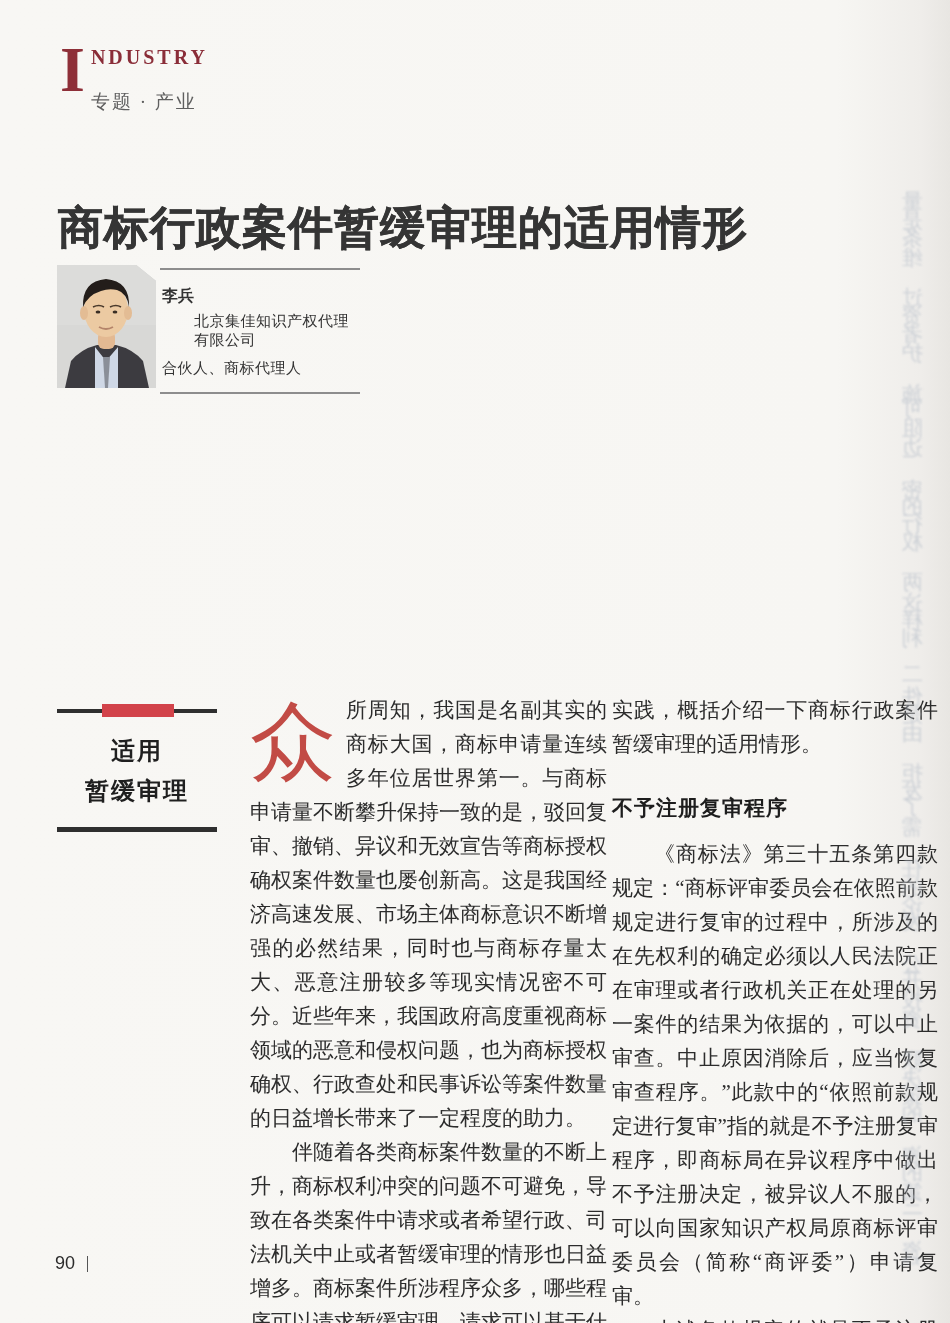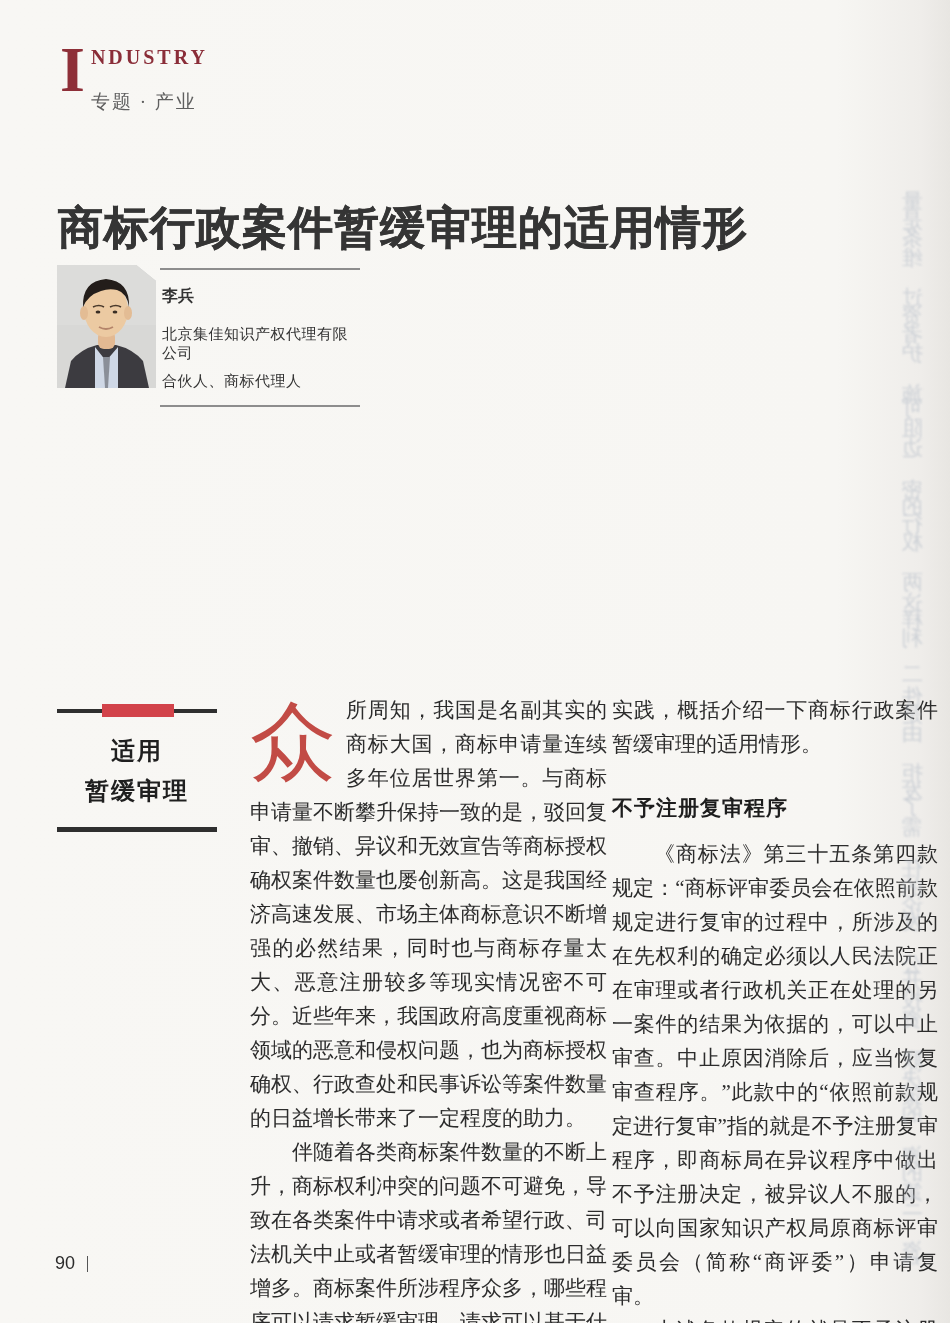--- a/index.html
+++ b/index.html
@@ -48,22 +48,22 @@
     background:#d9d9d7;
   }
   .author-photo svg{display:block;width:100%;height:100%;}
   .author-info{
     position:absolute;left:160px;top:268px;width:200px;
     font-family:"Liberation Sans","DejaVu Sans",sans-serif;
     color:#333;
   }
   .author-rule{height:2px;background:#8d8d8d;}
   .author-lines{padding:16px 0 14px 2px;}
-  .author-name{font-size:16px;font-weight:700;margin-bottom:18px;}
-  .author-company{font-size:15px;margin-bottom:9px;letter-spacing:0.5px;}
+  .author-name{font-size:16px;font-weight:700;margin-bottom:5px;}
+  .author-company{font-size:15px;margin-bottom:9px;letter-spacing:0.5px;margin-left:32px;}
   .author-role{font-size:15px;letter-spacing:0.5px;}
 
   
   .keywords{position:absolute;left:57px;top:694px;width:160px;text-align:center;}
   .kw-heading{
     font-family:"Liberation Serif","DejaVu Serif",serif;
     font-size:31px;font-weight:700;color:#1f1f1f;letter-spacing:2px;
   }
   .kw-rule{position:relative;height:13px;margin-top:10px;}
   .kw-rule .line{position:absolute;left:0;right:0;top:5px;height:4px;background:#2f2f2f;}

